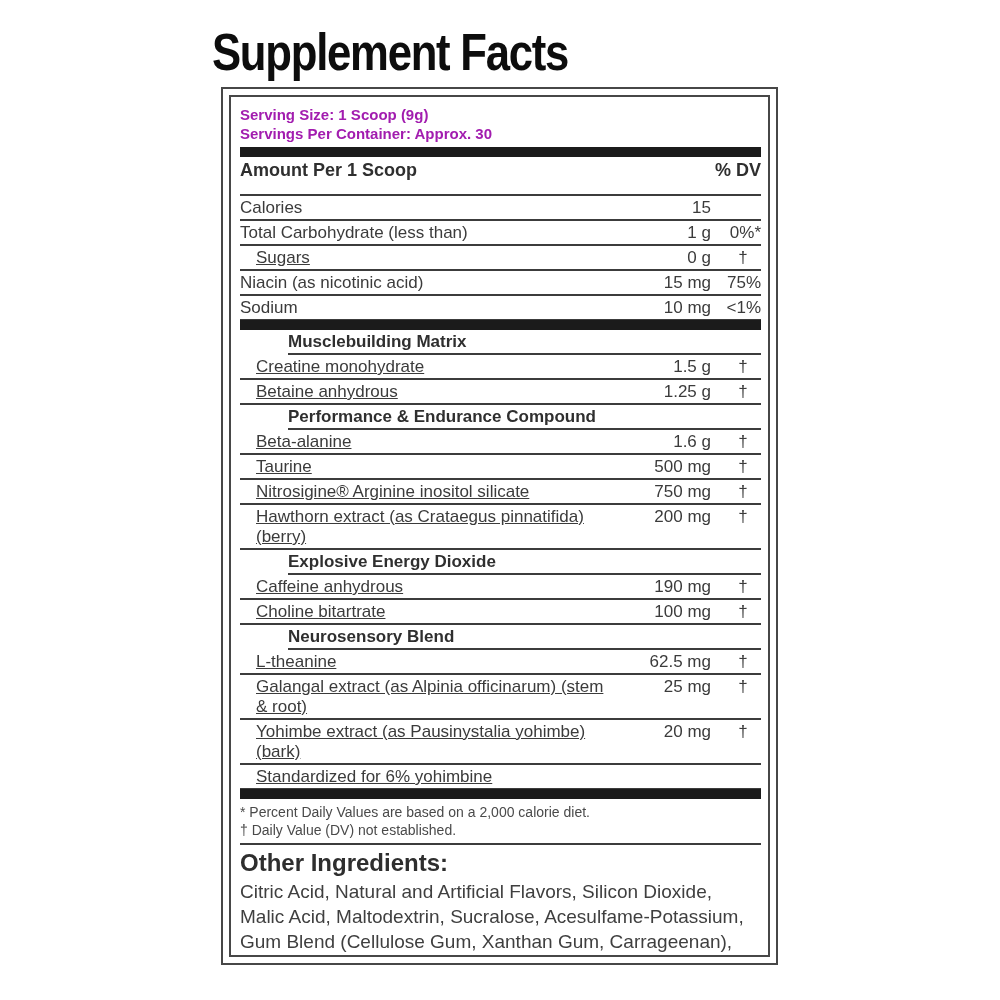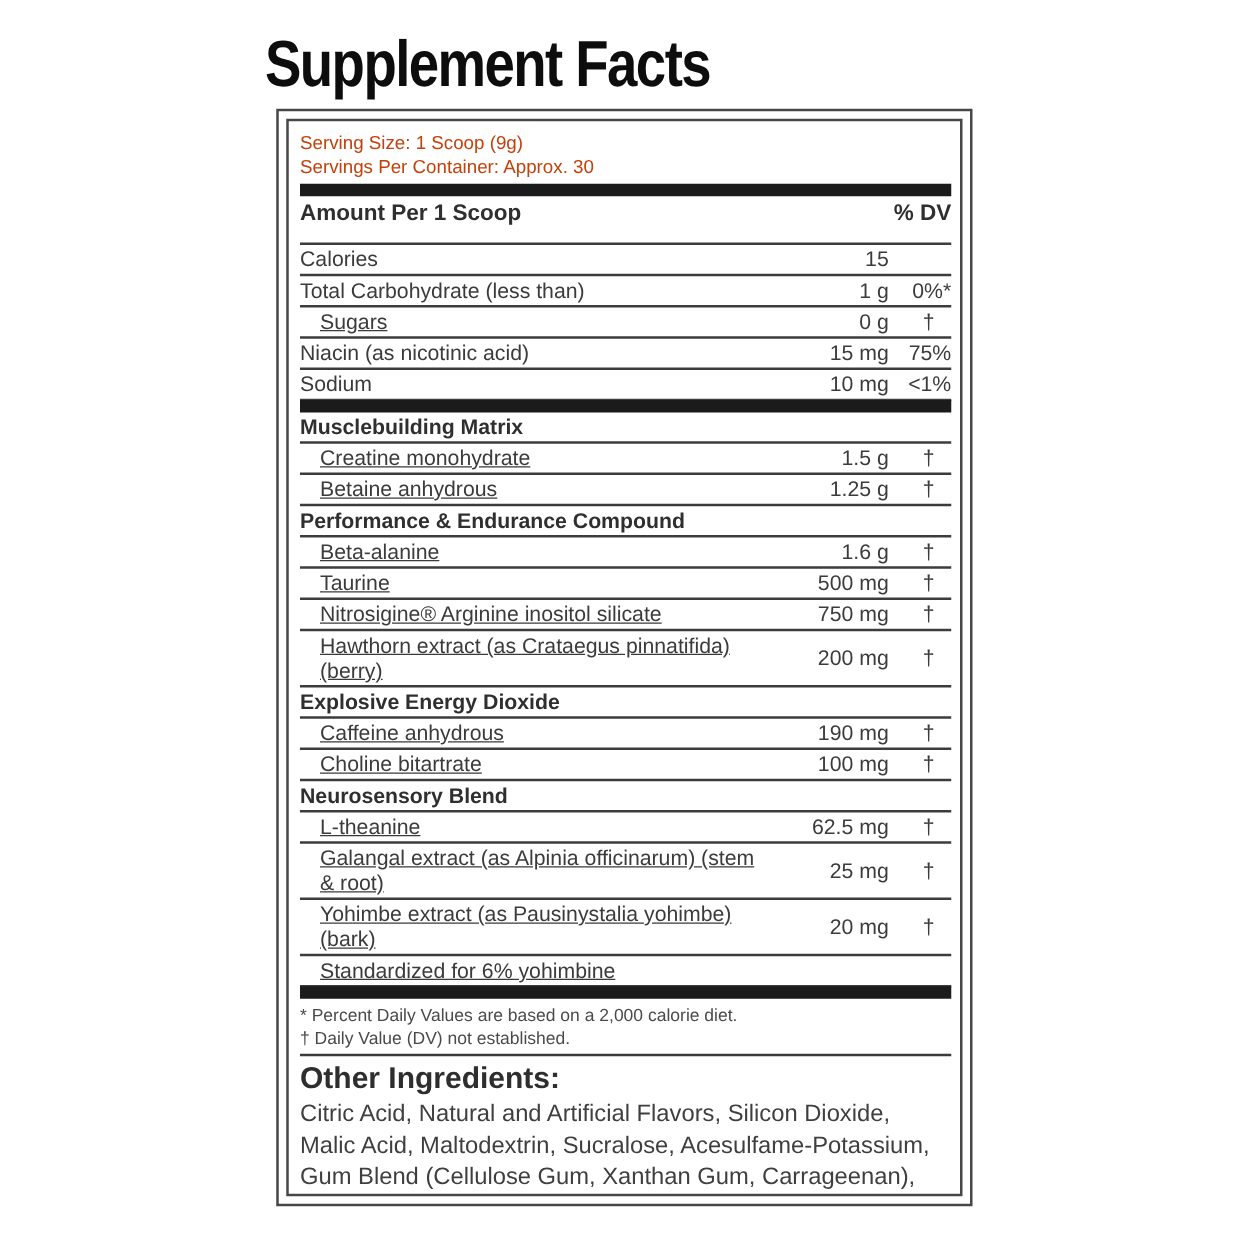--- a/index.html
+++ b/index.html
@@ -15,33 +15,33 @@
     transform:scaleX(0.84);transform-origin:left top;
   }
   .panel{
     position:absolute;left:221px;top:87px;width:557px;height:878px;
     border:2px solid #474747;box-sizing:border-box;padding:6px;background:#fff;
   }
   .panel-inner{
     border:2px solid #474747;box-sizing:border-box;height:100%;
     padding:4px 7px 0 9px;overflow:hidden;
   }
-  .serving{font-size:15px;line-height:19px;color:#c2410c;padding:4px 0 3px 0;}
+  .serving{font-size:15px;line-height:19px;color:#a21caf;padding:4px 0 3px 0;font-weight:bold;}
   .bar{height:10px;background:#1b1b1b;margin:1px 0;}
   .hdr-row{
     display:flex;justify-content:space-between;align-items:flex-end;
     font-size:18px;font-weight:bold;color:#2f2f2f;
     padding:2px 0 14px 0;border-bottom:2px solid #3c3c3c;line-height:20px;
   }
   .row{
-    display:flex;align-items:center;
+    display:flex;align-items:flex-start;
     font-size:17px;line-height:20px;color:#3b3b3b;
     padding:2px 0 1px 0;border-bottom:2px solid #3c3c3c;
   }
-  .row.section{font-weight:bold;color:#2f2f2f;}
+  .row.section{font-weight:bold;color:#2f2f2f;margin-left:48px;}
   .row .nm{flex:1;padding-right:6px;}
   .row.indent .nm{padding-left:16px;text-decoration:underline;}
   .row .amt{width:92px;text-align:right;white-space:nowrap;}
   .row .dv{width:50px;text-align:right;white-space:nowrap;}
   .row .dv.dag{text-align:center;padding-left:14px;box-sizing:border-box;}
   .bar + .row, .row + .bar{margin-top:-1px;}
   .footnotes{
     font-size:14px;line-height:18px;color:#4a4a4a;
     padding:3px 0 4px 0;border-bottom:2px solid #3c3c3c;
   }

